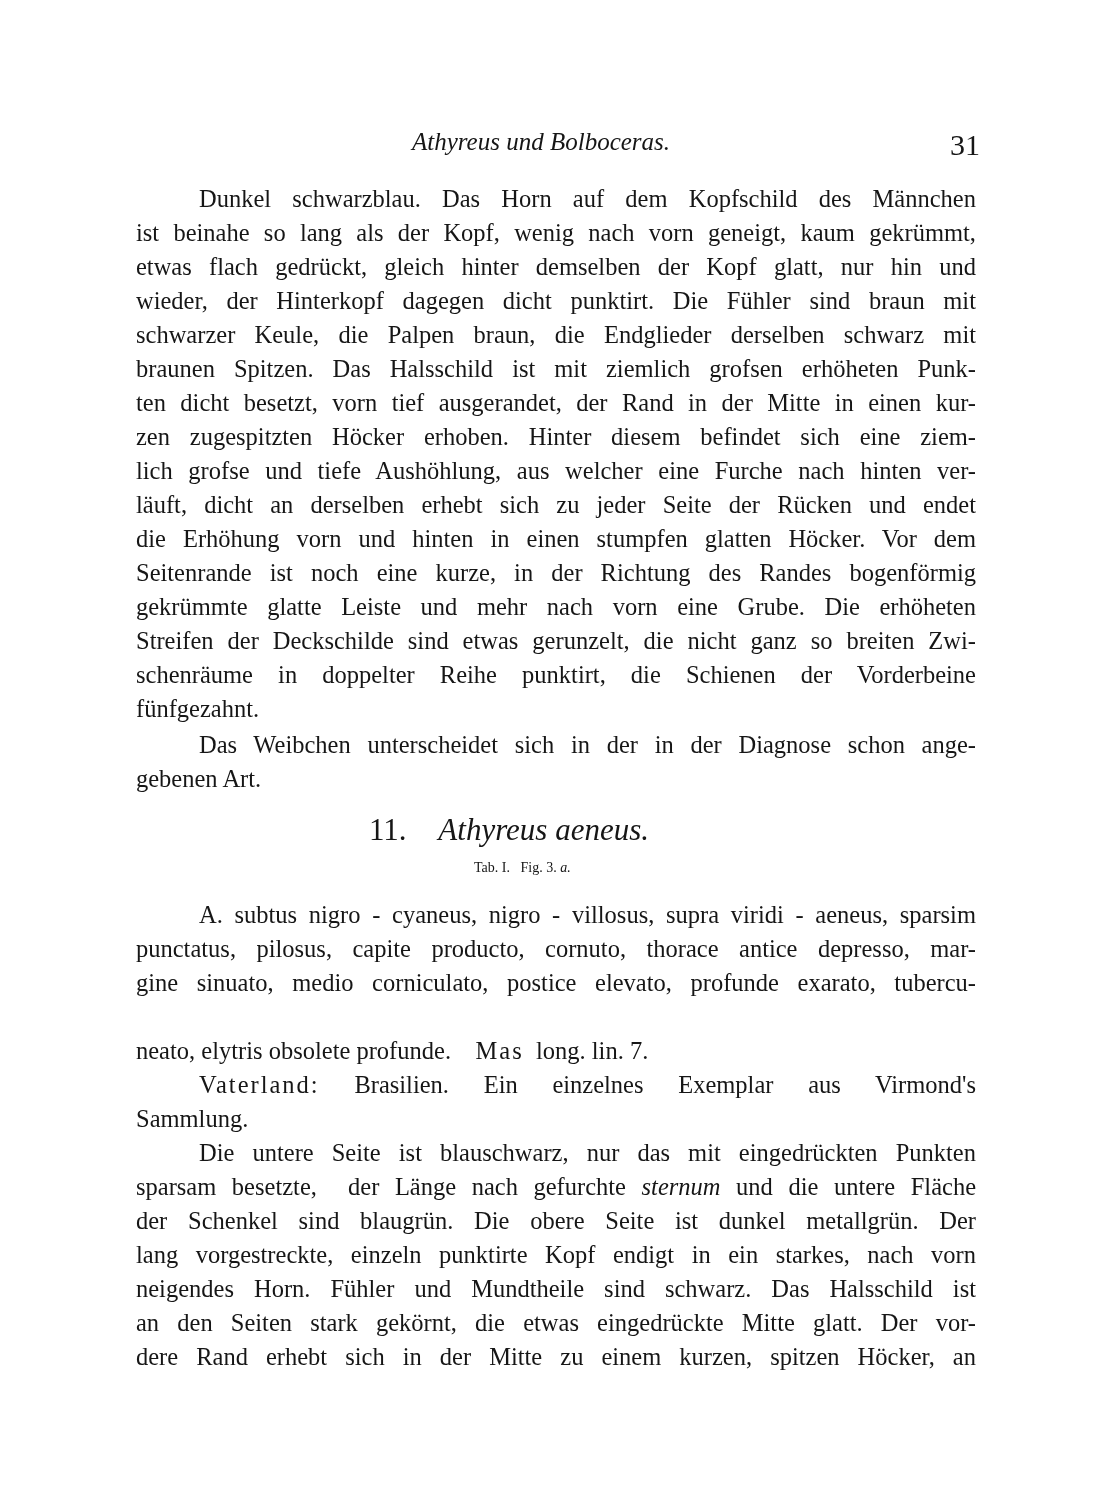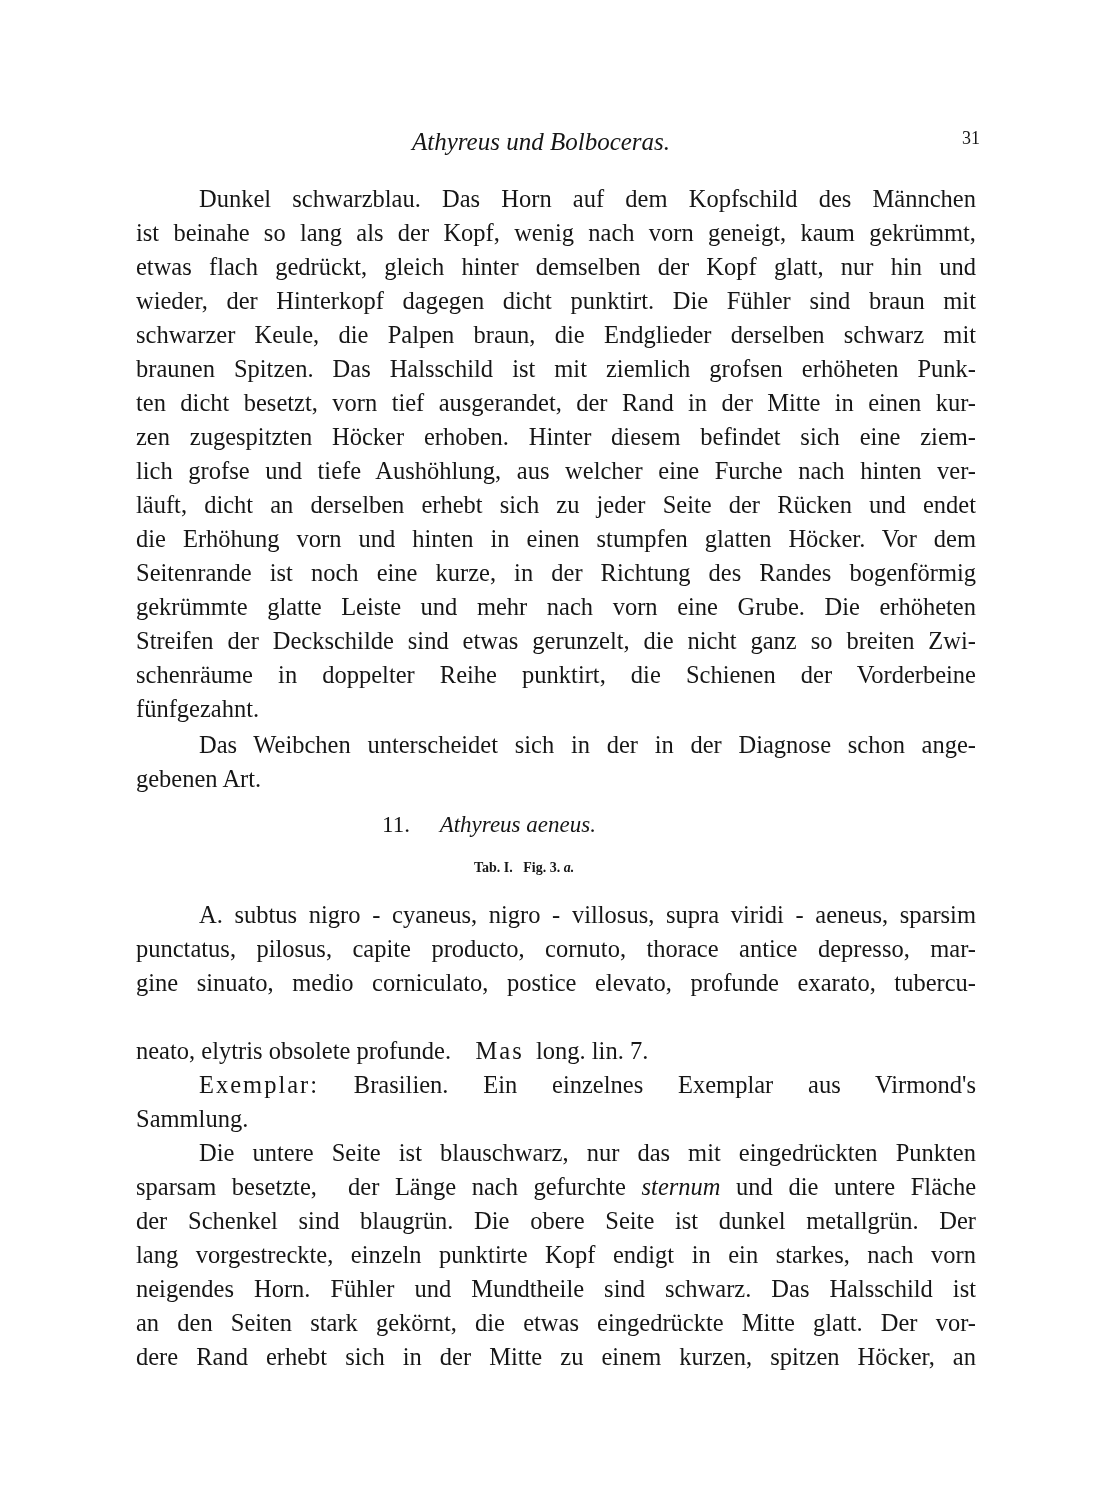--- a/index.html
+++ b/index.html
@@ -1,28 +1,28 @@
 <!DOCTYPE html>
 <html><head>
 <meta charset="utf-8">
 <style>
   html, body { margin: 0; padding: 0; background: #ffffff; }
   body { width: 1100px; height: 1502px; position: relative; overflow: hidden;
          font-family: "Liberation Serif", "DejaVu Serif", serif; color: #161616; }
   .page { position: absolute; left: 0; top: 0; width: 1100px; height: 1287px; }
   .running-head { position: absolute; top: 128px; left: 412px; font-style: italic; font-size: 25px; }
-  .page-num { position: absolute; top: 128px; right: 120px; font-size: 18px; }
+  .page-num { position: absolute; top: 128px; right: 120px; font-size: 30px; }
   .line { position: absolute; left: 136px; width: 840px; font-size: 24.5px; line-height: 34px;
           white-space: nowrap; text-align: justify; text-align-last: justify; }
   .line.last { text-align-last: left; }
   .line.indent { left: 199px; width: 777px; }
-  .heading { position: absolute; top: 812px; left: 382px; font-size: 23px; white-space: nowrap; }
+  .heading { position: absolute; top: 812px; left: 369px; font-size: 31px; white-space: nowrap; }
   .heading .num { font-weight: normal; margin-right: 24px; }
   .heading .name { font-style: italic; }
-  .figref { position: absolute; top: 860px; left: 474px; font-size: 14px; font-weight: bold; white-space: nowrap; }
+  .figref { position: absolute; top: 860px; left: 474px; font-size: 14px; font-weight: normal; white-space: nowrap; }
   .figref .fig-a { font-style: italic; }
   .spaced { letter-spacing: 2px; }
   em { font-style: italic; }
 </style>
 </head>
 <body>
 
 <div class="page">
 
   <div class="running-head">Athyreus und Bolboceras.</div>
@@ -60,21 +60,21 @@
   <div class="line indent" style="top:898px">A. subtus nigro - cyaneus, nigro - villosus, supra viridi - aeneus, sparsim</div>
   <div class="line" style="top:932px">punctatus, pilosus,  capite producto, cornuto, thorace antice depresso, mar-</div>
   <div class="line" style="top:966px">gine sinuato, medio corniculato, postice elevato,  profunde exarato, tubercu-</div>
   <div class="line last" style="top:1034px">
     <span>neato,  elytris obsolete profunde.</span>
     &nbsp;&nbsp;&nbsp;<span class="spaced">Mas</span>
     &nbsp;<span>long. lin. 7.</span>
   </div>
 
   <div class="line indent" style="top:1068px">
-    <span class="spaced">Exemplar:</span>
+    <span class="spaced">Vaterland:</span>
     <span>Brasilien.   Ein  einzelnes  Exemplar  aus  Virmond's</span>
   </div>
   <div class="line last" style="top:1102px">Sammlung.</div>
 
   <div class="line indent" style="top:1136px">Die untere Seite ist blauschwarz,  nur das mit eingedrückten Punkten</div>
   <div class="line" style="top:1170px">
     <span style="white-space:pre">sparsam besetzte,  der Länge nach gefurchte </span><em>sternum</em><span style="white-space:pre"> und die untere Fläche</span>
   </div>
   <div class="line" style="top:1204px">der Schenkel sind blaugrün.   Die obere Seite ist dunkel metallgrün.   Der</div>
   <div class="line" style="top:1238px">lang vorgestreckte,  einzeln punktirte Kopf endigt in ein starkes,  nach vorn</div>

